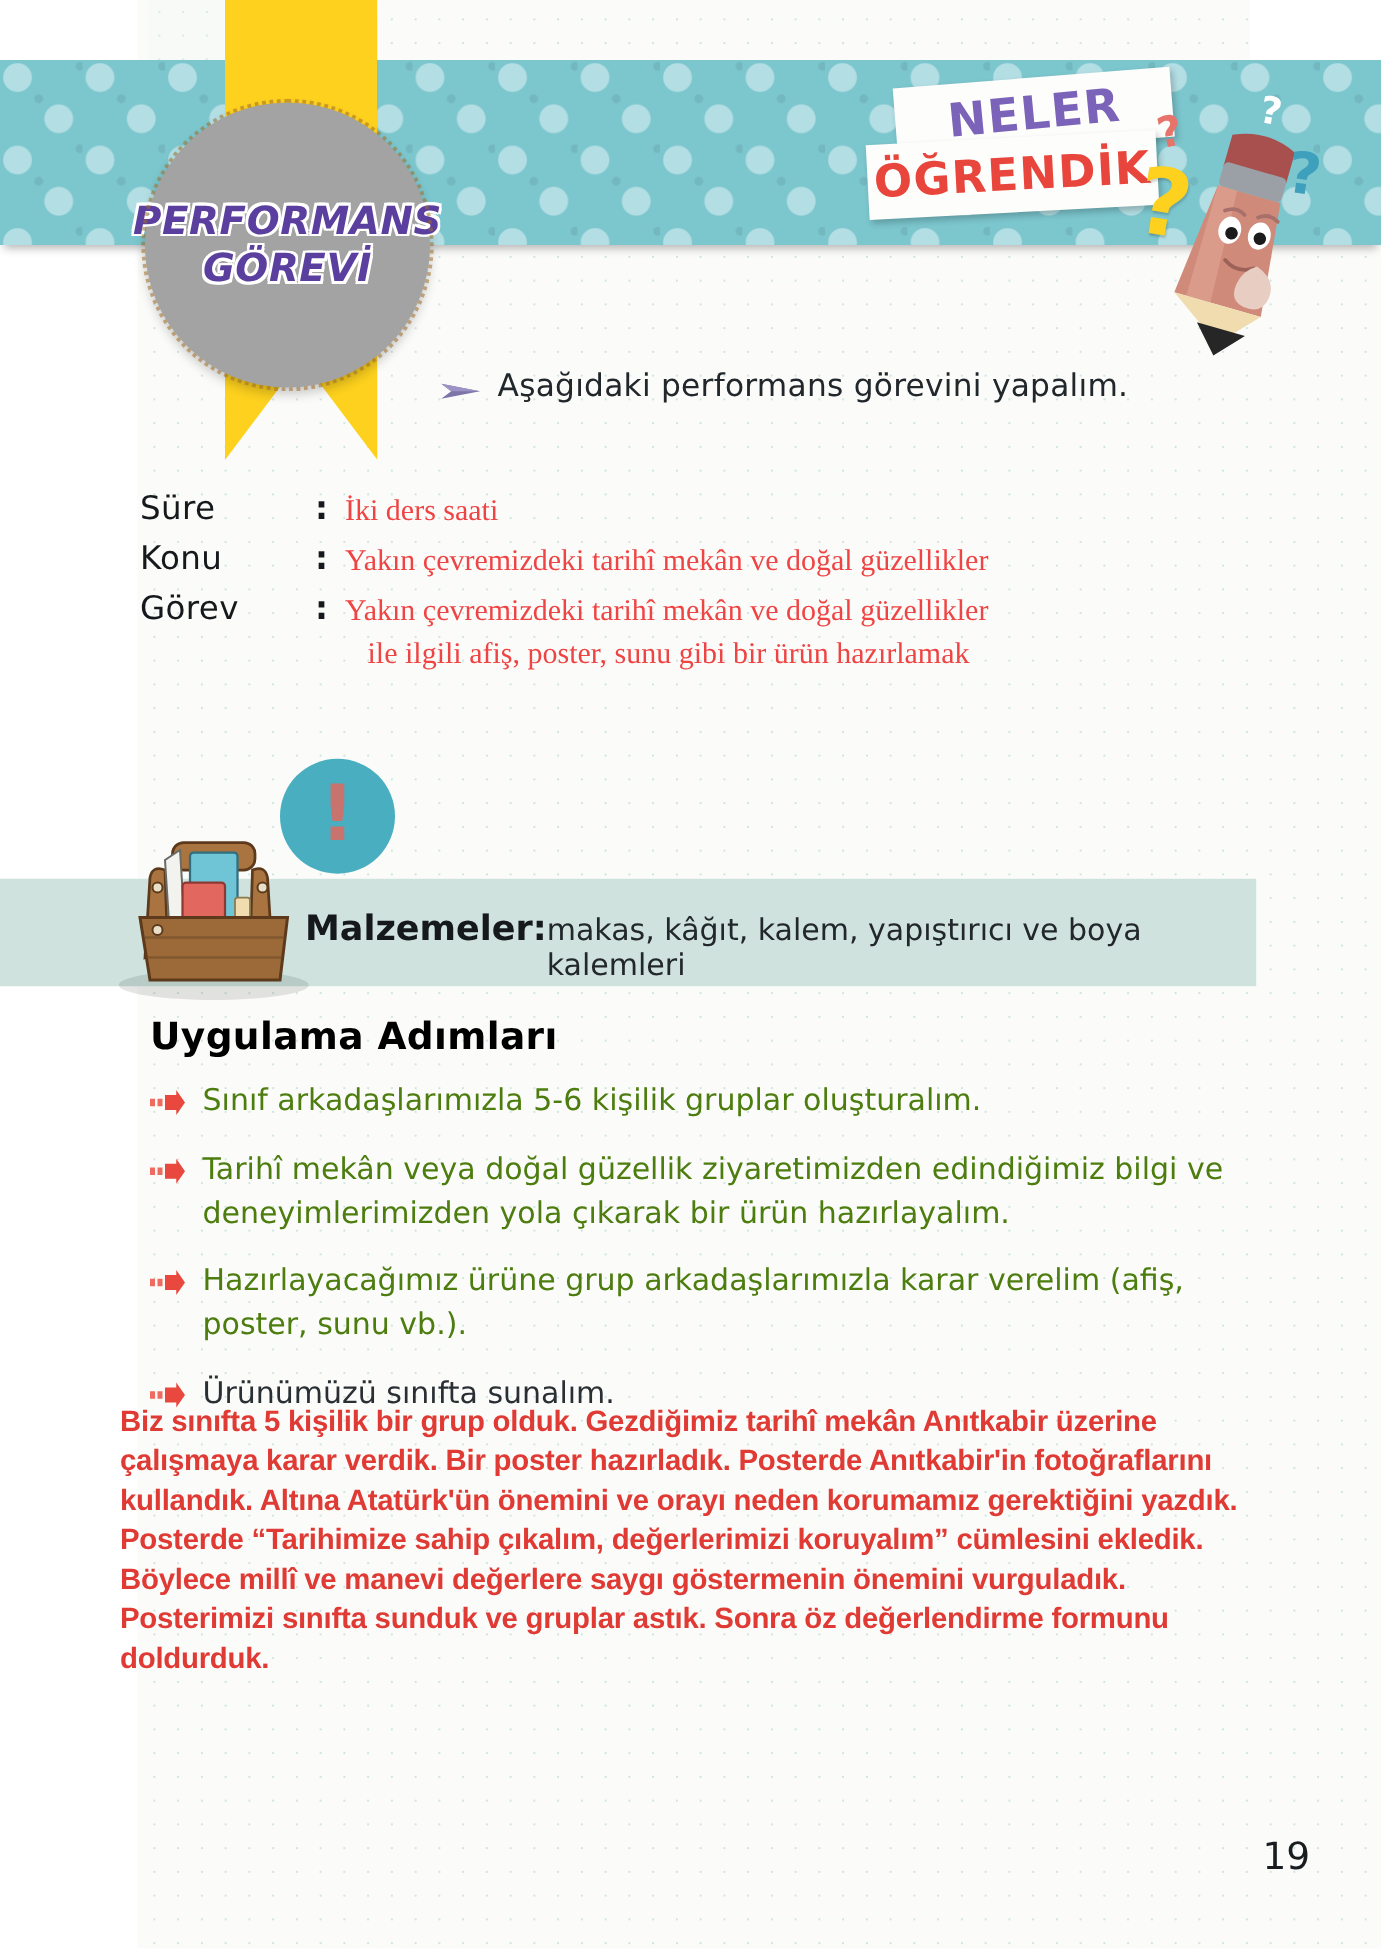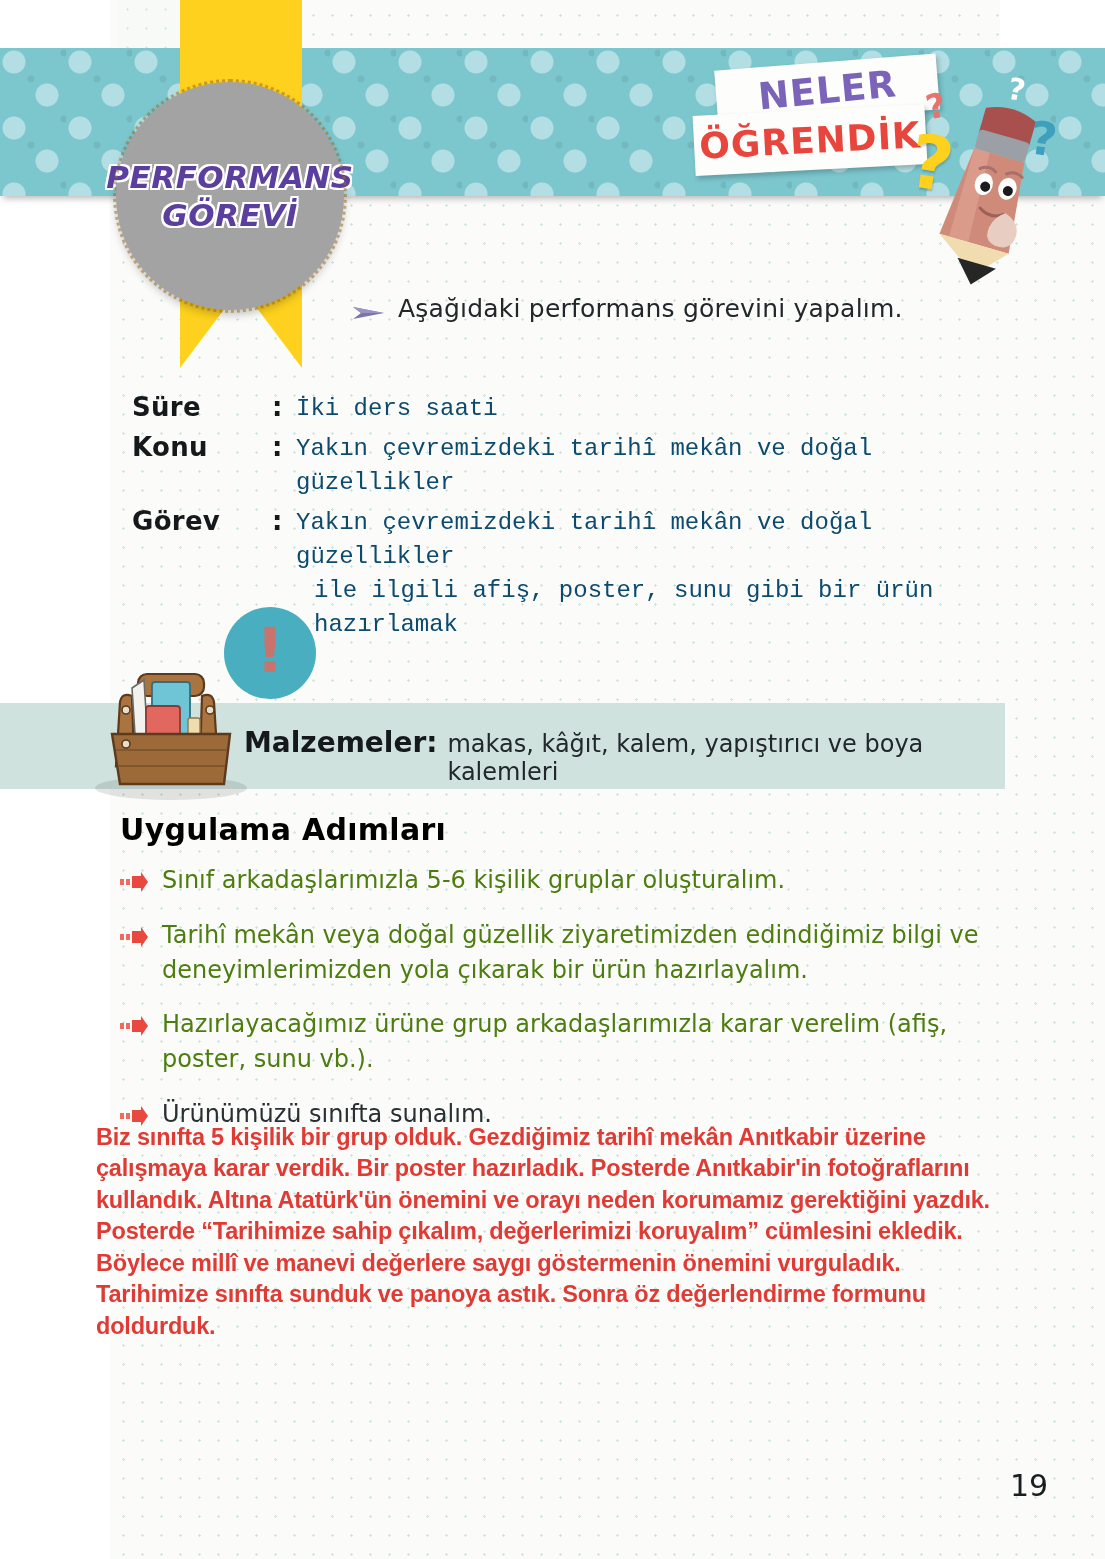--- a/index.html
+++ b/index.html
@@ -108,30 +108,30 @@
   .intro-text{
     font-family:"DejaVu Sans", sans-serif;
     font-size:25px;color:#22272b;letter-spacing:.2px;
   }
 
   
   .info{position:absolute;left:112px;top:392px;width:880px;}
   .info-row{display:flex;align-items:flex-start;margin-bottom:6px;}
   .info-label{
     width:140px;flex:0 0 140px;
-    font-family:"DejaVu Sans", sans-serif;font-weight:bold;
-    font-size:26px;color:#16191c;letter-spacing:.3px;margin-left:20px;
+    font-family:"DejaVu Sans", sans-serif;font-weight:normal;
+    font-size:26px;color:#16191c;letter-spacing:.3px;
   }
   .info-colon{
     width:24px;flex:0 0 24px;
     font-family:"DejaVu Sans", sans-serif;font-weight:bold;
     font-size:26px;color:#16191c;
   }
   .info-value{
-    font-family:Liberation Mono, monospace;font-size:24px;color:#0c4a6e;
+    font-family:Liberation Serif, serif;font-size:24px;color:#ef4444;
     line-height:1.42;
   }
   .info-value .cont{display:block;padding-left:18px;}
 
   
   .excl{
     position:absolute;left:224px;top:607px;width:92px;height:92px;
     border-radius:50%;background:#49aec0;
     display:flex;align-items:center;justify-content:center;
   }
@@ -140,21 +140,21 @@
     font-size:62px;color:#c8736e;line-height:1;margin-top:-4px;
   }
 
   
   .mint-band{
     position:absolute;left:0;top:703px;width:1005px;height:86px;
     background:#cfe2dd;
   }
   .materials{
     position:absolute;left:244px;top:726px;width:780px;
-    display:flex;align-items:baseline;gap:10px;
+    display:flex;align-items:baseline;gap:0;
   }
   .mat-label{
     font-family:"DejaVu Sans", sans-serif;font-weight:bold;
     font-size:28px;color:#16191c;
   }
   .mat-value{
     font-family:"DejaVu Sans", sans-serif;font-size:24px;color:#22272b;
   }
 
   
@@ -343,19 +343,19 @@
         <rect x="6" y="10" width="4" height="6" fill="#ef6a5f"></rect>
         <path d="M12 7 L21 7 L21 3 L28 13 L21 23 L21 19 L12 19 Z" fill="#e8483d"></path>
       </svg>
       <span class="step-text">Ürünümüzü sınıfta sunalım.</span>
     </div>
   </div>
 
   <div class="answer">
     <p>Biz sınıfta 5 kişilik bir grup olduk. Gezdiğimiz tarihî mekân Anıtkabir üzerine çalışmaya karar verdik. Bir poster hazırladık. Posterde Anıtkabir'in fotoğraflarını kullandık. Altına Atatürk'ün önemini ve orayı neden korumamız gerektiğini yazdık.</p>
     <p>Posterde “Tarihimize sahip çıkalım, değerlerimizi koruyalım” cümlesini ekledik. Böylece millî ve manevi değerlere saygı göstermenin önemini vurguladık.</p>
-    <p>Tarihimize sınıfta sunduk ve panoya astık. Sonra öz değerlendirme formunu doldurduk.</p>
+    <p>Posterimizi sınıfta sunduk ve gruplar astık. Sonra öz değerlendirme formunu doldurduk.</p>
   </div>
 
   <div class="white-bottom"></div>
   <div class="pageno">19</div>
 
 </div>
 
 </body></html>

